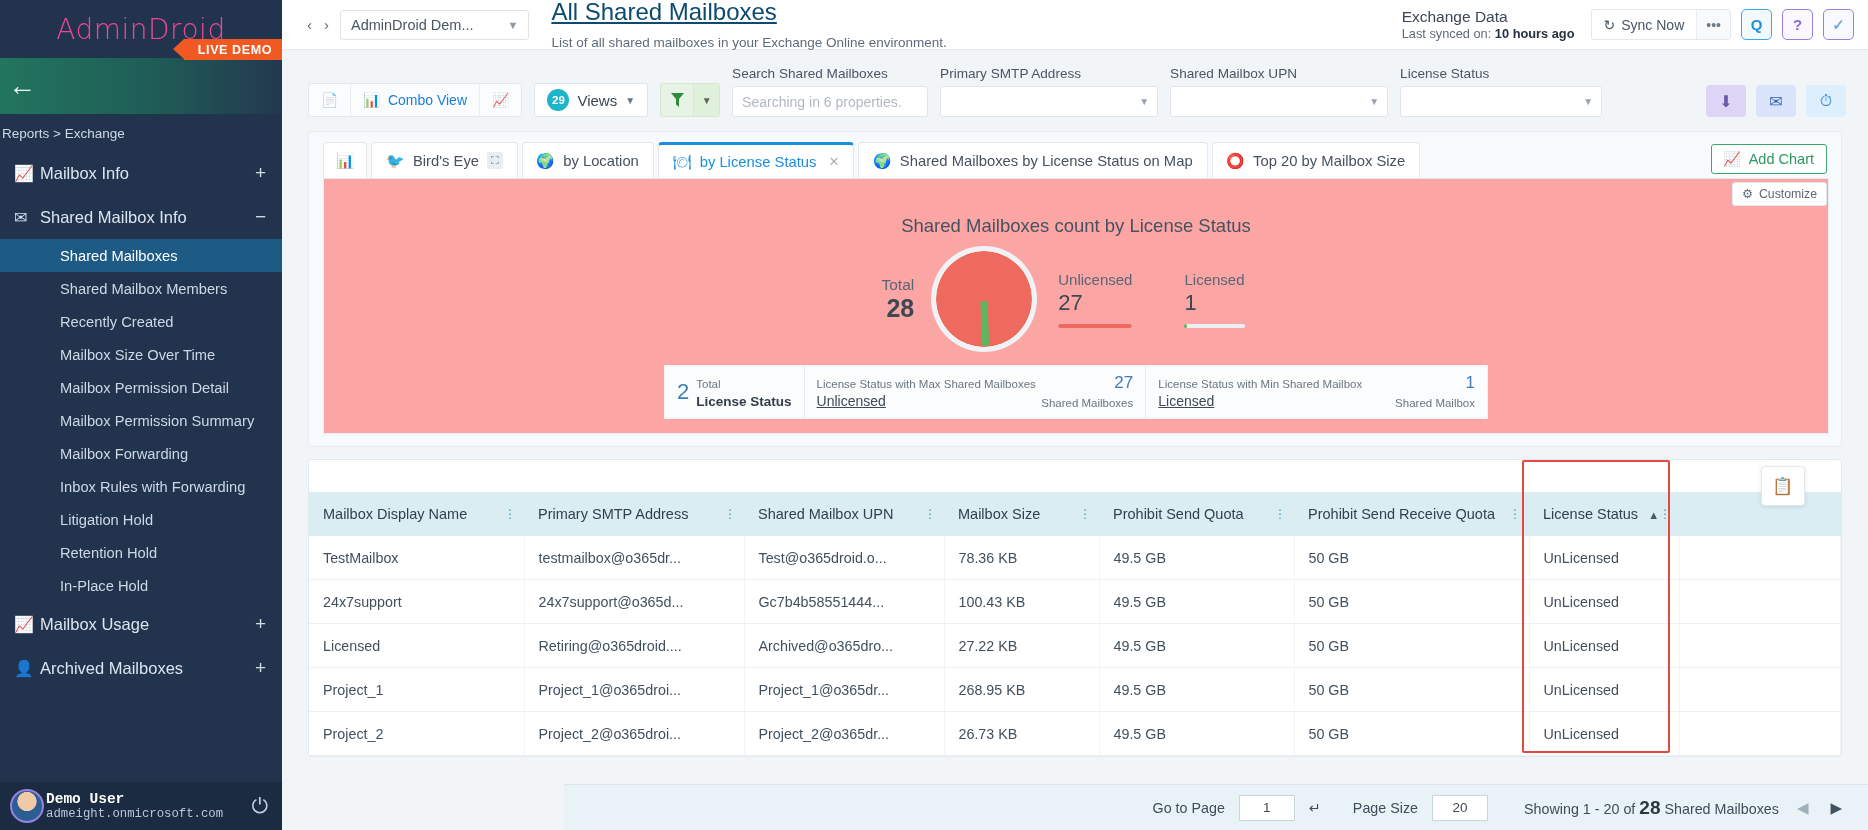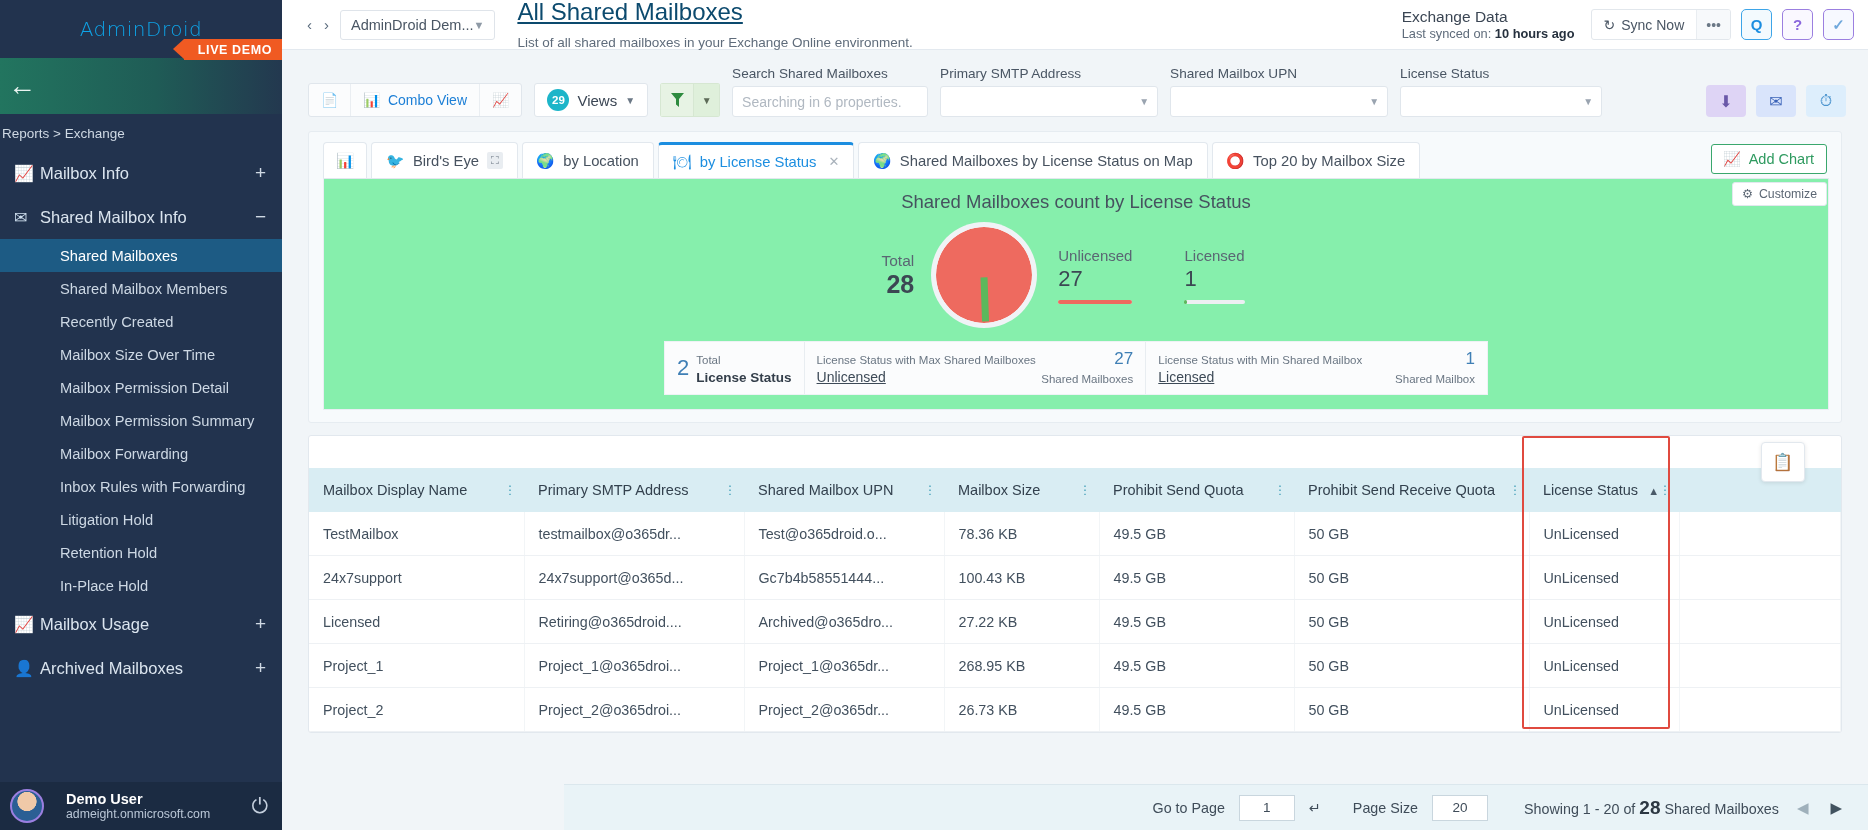--- a/index.html
+++ b/index.html
@@ -13,21 +13,21 @@
   
   .sidebar {
     width: 282px; height: 830px; background: #22334e;
     position: relative; flex: 0 0 282px; overflow: hidden;
   }
   .brand {
     height: 58px; background: #22334e; position: relative;
     display: flex; align-items: center; justify-content: center;
   }
   .brand-text {
-    font-size: 20px; color: #0ea5e9; letter-spacing: .5px;
+    font-size: 28px; color: #ec4899; letter-spacing: .5px;
     font-family: "DejaVu Sans", sans-serif; font-weight: 300;
   }
   .live-demo {
     position: absolute; right: 0; bottom: -2px; height: 21px;
     background: #f05a22; color: #fff; font-size: 12.5px; font-weight: bold;
     display: flex; align-items: center; padding: 0 10px 0 14px;
     letter-spacing: .6px;
   }
   .live-demo::before {
     content:""; position:absolute; left:-11px; top:0;
@@ -58,36 +58,36 @@
   .nav-sub.selected { background: #1d5b84; color: #ffffff; }
   .userbar {
     position: absolute; bottom: 0; left: 0; width: 282px; height: 48px;
     background: #1b2b42; display: flex; align-items: center; padding: 0 10px;
   }
   .avatar {
     width: 34px; height: 34px; border-radius: 50%;
     background: radial-gradient(circle at 50% 35%, #f0c9a8 0 38%, #2b5f94 40% 100%);
     border: 2px solid #9b7fe0; flex: 0 0 34px;
   }
-  .uinfo { margin-left: 22px; flex: 1; }
+  .uinfo { margin-left: 2px; flex: 1; font-family: Liberation Mono, monospace; }
   .uname { color: #ffffff; font-size: 14.5px; font-weight: bold; }
   .umail { color: #b9c6d6; font-size: 12.3px; }
   .power { color: #c4cfdd; font-size: 21px; padding-right: 4px; }
 
   
   .main { flex: 1; height: 830px; background: #f1f5f8; position: relative; overflow: hidden; }
   .topbar {
     height: 50px; background: #fff; display: flex; align-items: center;
     padding: 0 14px; border-bottom: 1px solid #e3e9ef;
   }
   .navarrows { display: flex; align-items: center; gap: 12px; color: #5a6b7d; font-size: 15px;
     padding: 0 11px; }
   .tenant-sel {
     display: flex; align-items: center; border: 1px solid #dfe4ea; border-radius: 3px;
-    height: 30px; padding: 0 10px; color: #4a5664; font-size: 14.5px; 
+    height: 30px; padding: 0 10px; color: #4a5664; font-size: 14.5px; gap: 34px;
     background: #fff;
   }
   .tenant-sel .caret { color: #8f9aa6; font-size: 11px; }
   .page-title-wrap { margin-left: 22px; }
   .page-title { font-size: 24px; color: #0c4a6e; line-height: 1.05; text-decoration: underline; }
   .page-sub { font-size: 13.5px; color: #5f6c7b; margin-top: 10px; }
   .topright { margin-left: auto; display: flex; align-items: center; gap: 10px; }
   .sync-meta { text-align: left; margin-right: 6px; }
   .sync-title { font-size: 15.5px; color: #3b4654; }
   .sync-sub { font-size: 12.8px; color: #5f6c7b; }
@@ -149,23 +149,23 @@
   .tab.icononly { padding: 0 12px; }
   .tab.active { color: #1c8ee0; border-top: 3px solid #1c8ee0; }
   .tab .x { color:#a9b2bb; font-size:13px; margin-left:4px;}
   .tab .exp { background:#e9edf1; color:#6d7884; font-size:11px; padding:2px 4px; border-radius:2px;}
   .addchart { position:absolute; right:14px; top:12px; display:flex; align-items:center; gap:7px;
     border:1px solid #3aa76d; color:#2e9a5f; background:#fff; height:30px; padding:0 12px;
     border-radius:3px; font-size:14.5px; }
   .customize { position:absolute; right:14px; top:50px; display:flex; align-items:center; gap:6px;
     border:1px solid #e2e8ee; color:#5c6774; background:#fff; height:24px; padding:0 9px;
     border-radius:3px; font-size:12.3px;}
-  .chartbody { background:#86efac; border-top:1px solid #e2e8ee; margin: 0 12px 12px 14px;
+  .chartbody { background:#fca5a5; border-top:1px solid #e2e8ee; margin: 0 12px 12px 14px;
     border-left:1px solid #e9eef3; border-right:1px solid #e9eef3; border-bottom:1px solid #e9eef3;
-    padding: 4px 0 10px 0; }
+    padding: 28px 0 10px 0; }
   .chart-title { text-align:center; font-size:18.5px; color:#46525f; padding: 8px 0 14px;}
   .kpis { display:flex; align-items:center; justify-content:center; gap: 0; padding-bottom: 8px;}
   .kpi-total { text-align:right; padding-right: 22px;}
   .kpi-total .lb { font-size:15.5px; color:#5a6673;}
   .kpi-total .vl { font-size:25px; color:#3c4753; font-weight:bold;}
   .donut { width: 96px; height: 96px; border-radius:50%; background: #ffffff;
     box-shadow: 0 0 0 5px #f0f3f6; position:relative; overflow:hidden;}
   .donut .slice-main { position:absolute; inset:0; border-radius:50%; background:#ee6a5f;}
   .donut .slice-min { position:absolute; left:50%; top:6%; width:7px; height:46%;
     background:#5cb85c; transform-origin: 50% 100%; transform: translateX(-50%) rotate(178deg);}

